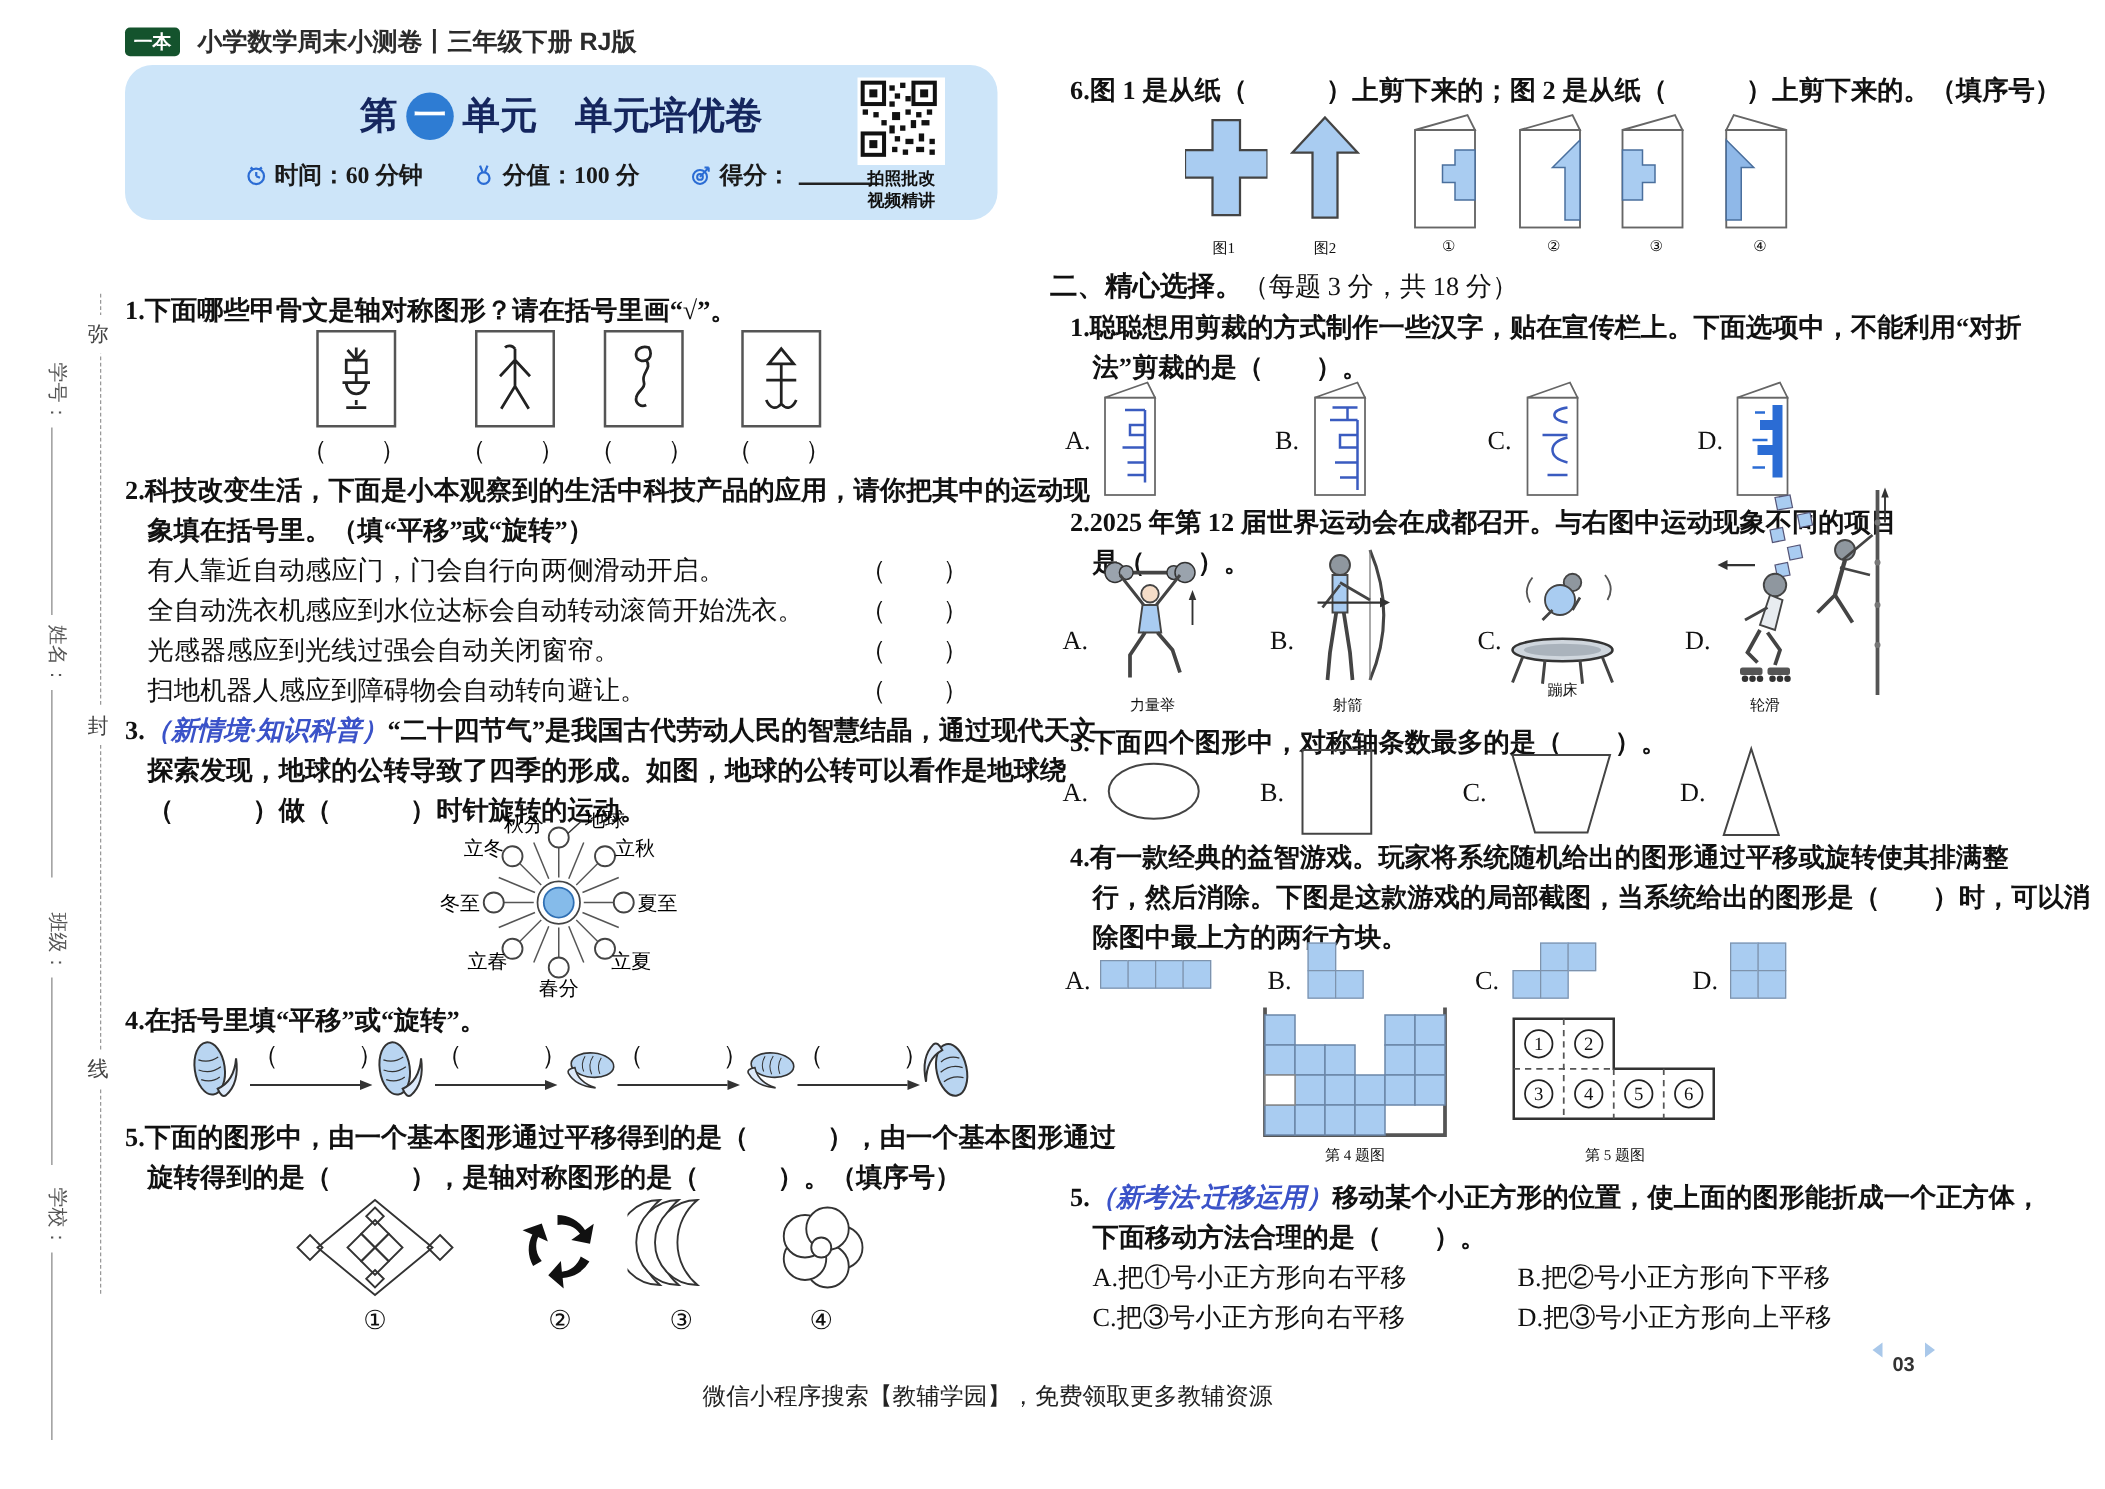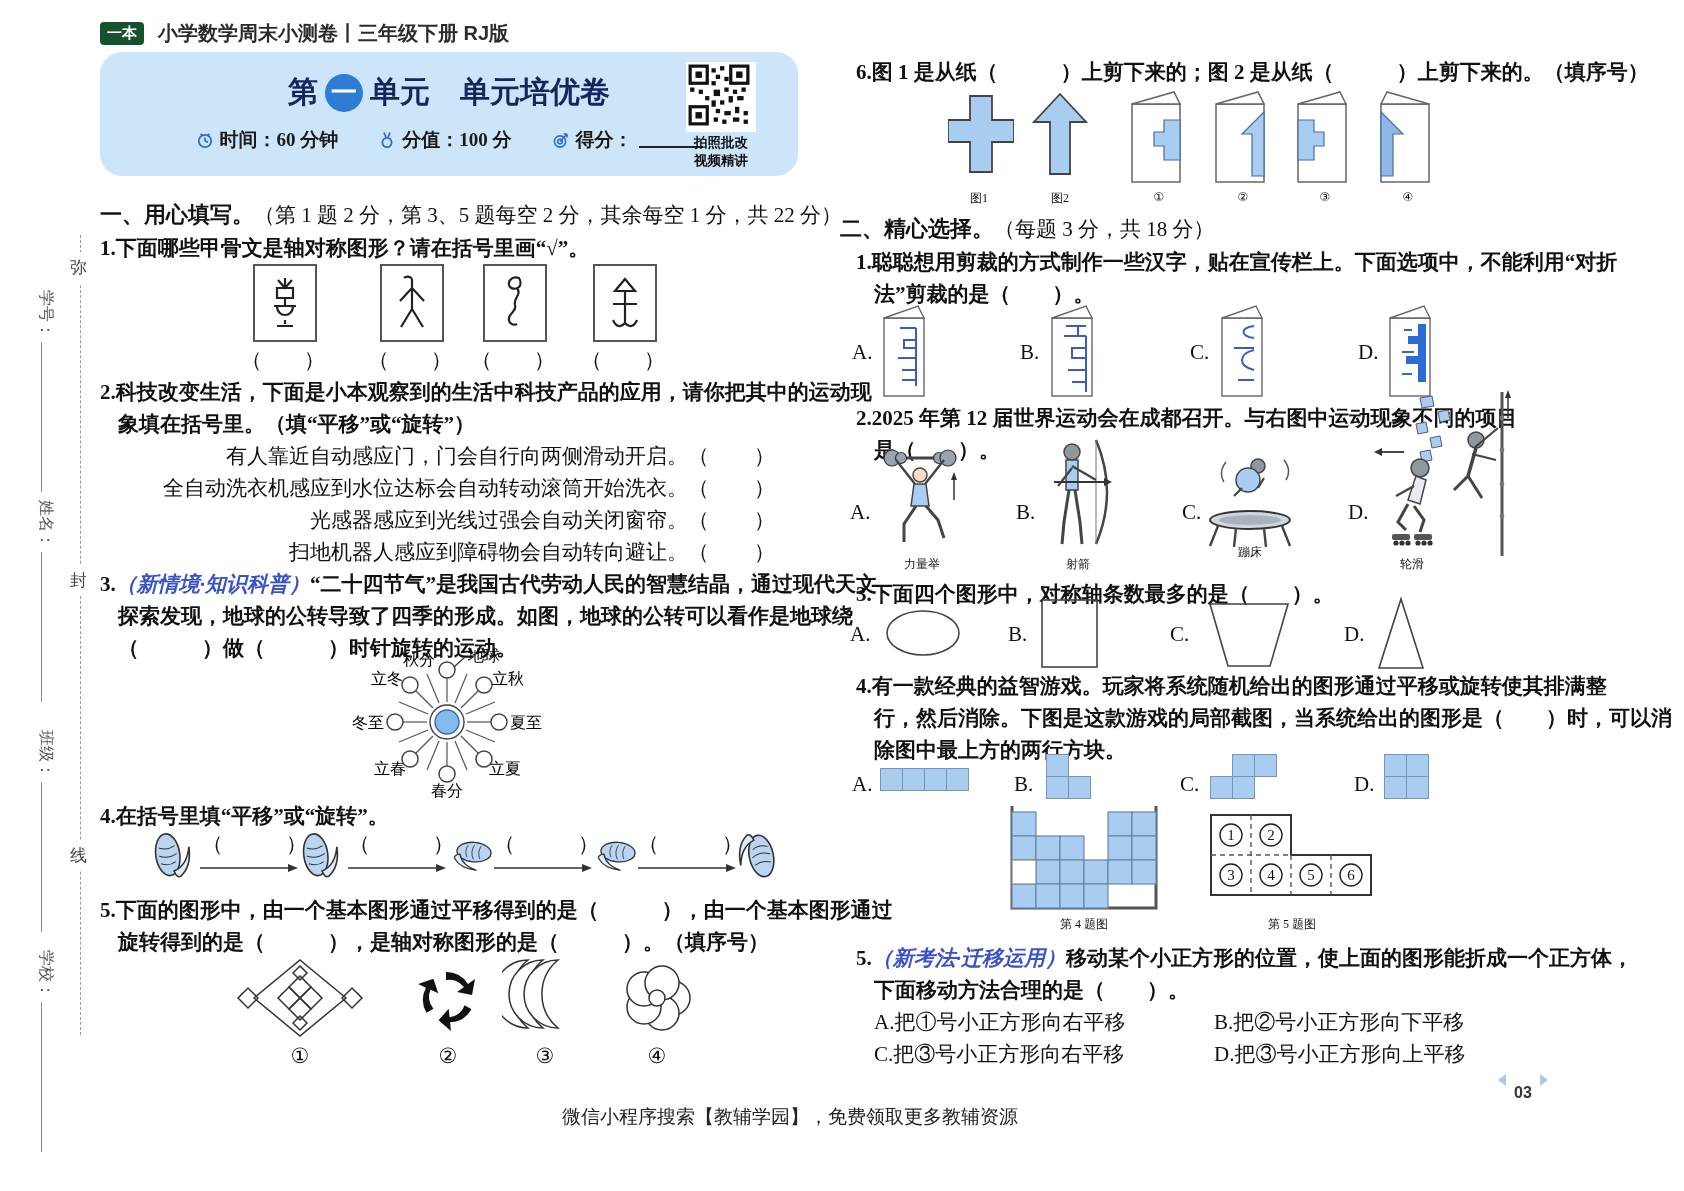--- a/index.html
+++ b/index.html
@@ -5,21 +5,21 @@
   html,body{margin:0;padding:0;background:#fff;}
   .page{position:relative;width:1684px;height:1191px;background:#fff;overflow:hidden;
         font-family:"Liberation Serif",serif;color:#111;}
   .abs{position:absolute;}
   .t{font-size:21px;white-space:nowrap;}
   .b{font-weight:bold;}
   .sans{font-family:"Liberation Sans",sans-serif;}
   .tag{color:#3a52c8;font-style:italic;font-weight:bold;}
   .cap{font-size:12px;white-space:nowrap;}
   .center{text-align:center;}
-  .row{display:flex;justify-content:flex-end;}
+  .row{display:flex;justify-content:space-between;}
   .logo-badge{display:inline-block;background:#14532d;color:#fff;font-family:"Liberation Sans",sans-serif;
               font-weight:bold;font-size:15px;padding:2px 7px;border-radius:4px;vertical-align:middle;}
   .brand-text{font-family:"Liberation Sans",sans-serif;font-weight:bold;font-size:20px;color:#2b2b2b;
               margin-left:10px;vertical-align:middle;}
   .banner{background:#cde5f9;border-radius:22px;}
   .banner-title{display:flex;justify-content:center;align-items:center;gap:7px;padding-top:20px;
                 font-family:"Liberation Sans",sans-serif;font-weight:bold;font-size:30px;color:#15265e;}
   .unit-circle{display:inline-flex;align-items:center;justify-content:center;width:38px;height:38px;
                border-radius:50%;background:#2e7cd3;color:#fff;font-size:26px;}
   .banner-meta{display:flex;justify-content:center;align-items:center;gap:40px;margin-top:14px;
@@ -136,23 +136,20 @@
 
   <div class="abs dashline" style="left:80px;top:235px;height:800px;"></div>
   <div class="abs seal-char" style="left:70px;top:252px;">弥</div>
   <div class="abs seal-char" style="left:70px;top:565px;">封</div>
   <div class="abs seal-char" style="left:70px;top:840px;">线</div>
   <div class="abs side-label" style="left:56px;top:290px;"><span>学号：</span><span class="side-line"></span></div>
   <div class="abs side-label" style="left:56px;top:500px;"><span>姓名：</span><span class="side-line"></span></div>
   <div class="abs side-label" style="left:56px;top:730px;"><span>班级：</span><span class="side-line"></span></div>
   <div class="abs side-label" style="left:56px;top:950px;"><span>学校：</span><span class="side-line"></span></div>
 
-  <div class="abs t" style="left:100px;top:200px;">
-    <span class="b sans" style="font-size:22px;">一、用心填写。</span><span>（第 1 题 2 分，第 3、5 题每空 2 分，其余每空 1 分，共 22 分）</span>
-  </div>
 
   <div class="abs t b" style="left:100px;top:234px;">1.下面哪些甲骨文是轴对称图形？请在括号里画“√”。</div>
 
   <div class="abs obox" style="left:253px;top:264px;">
     <svg width="46" height="58" viewBox="0 0 46 58">
         <path d="M23 4v10M16 6l7 8 7-8M15 14h16v10H15zM23 24v8M12 32h22M15 32c0 12 16 12 16 0M23 46v4M15 52h16" fill="none" stroke="#222" stroke-width="2.2"></path>
       </svg>
   </div>
   <div class="abs obox" style="left:380px;top:264px;">
     <svg width="46" height="58" viewBox="0 0 46 58">

